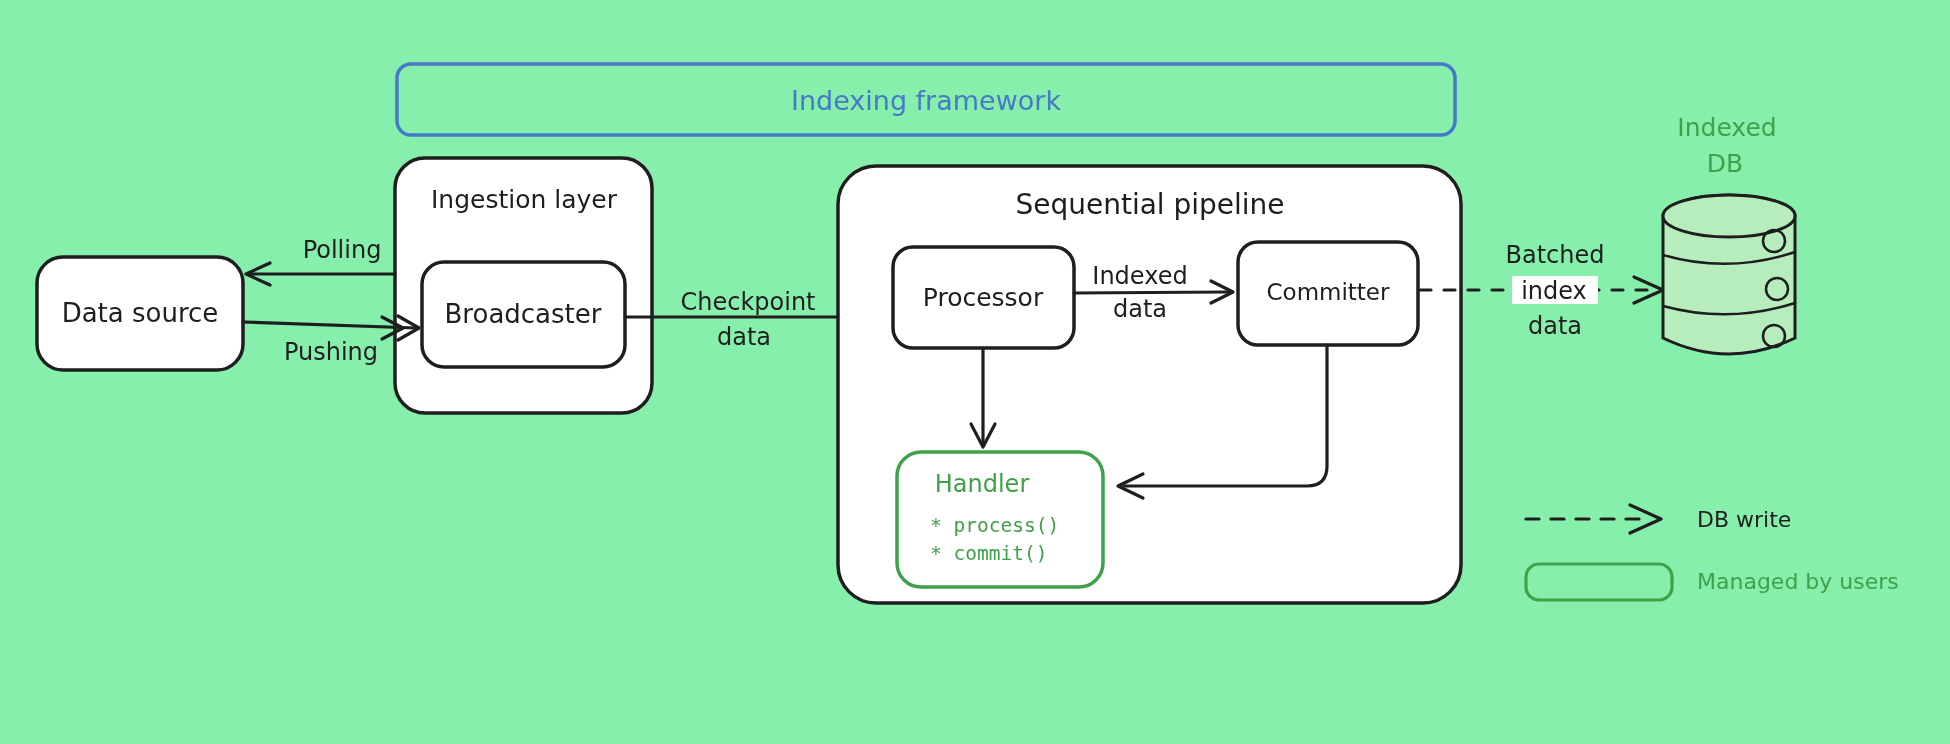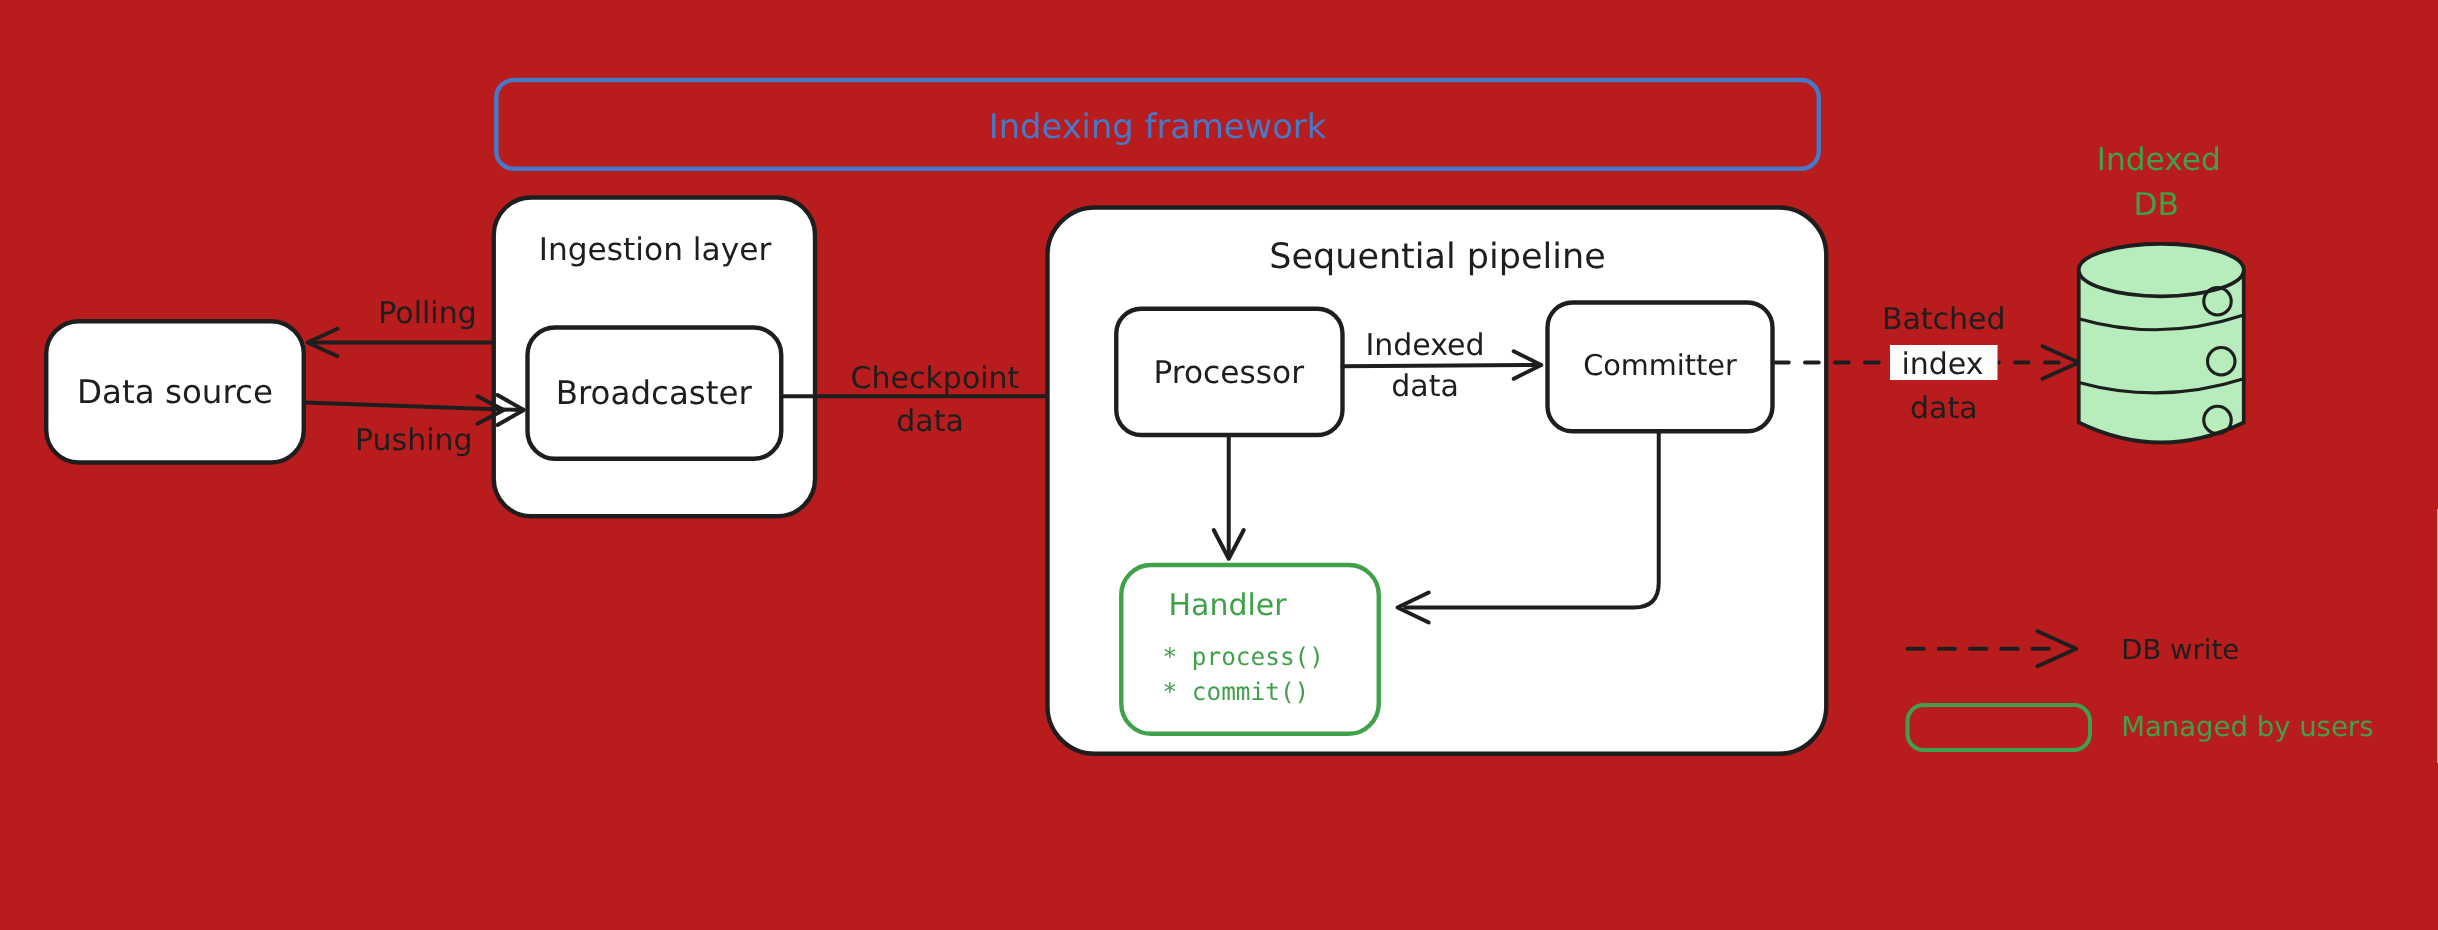--- a/index.html
+++ b/index.html
@@ -4,21 +4,21 @@
 <style>
   html, body {
     margin: 0;
     padding: 0;
     background: #ffffff;
   }
   .stage {
     position: relative;
     width: 1950px;
     height: 744px;
-    background: #b91c1c;
+    background: #86efac;
     overflow: hidden;
     text-decoration: underline;
   }
   svg {
     display: block;
     font-family: "DejaVu Sans", "Liberation Sans", sans-serif;
   }
   .node-box {
     fill: #ffffff;
     stroke: #1e1e1e;

